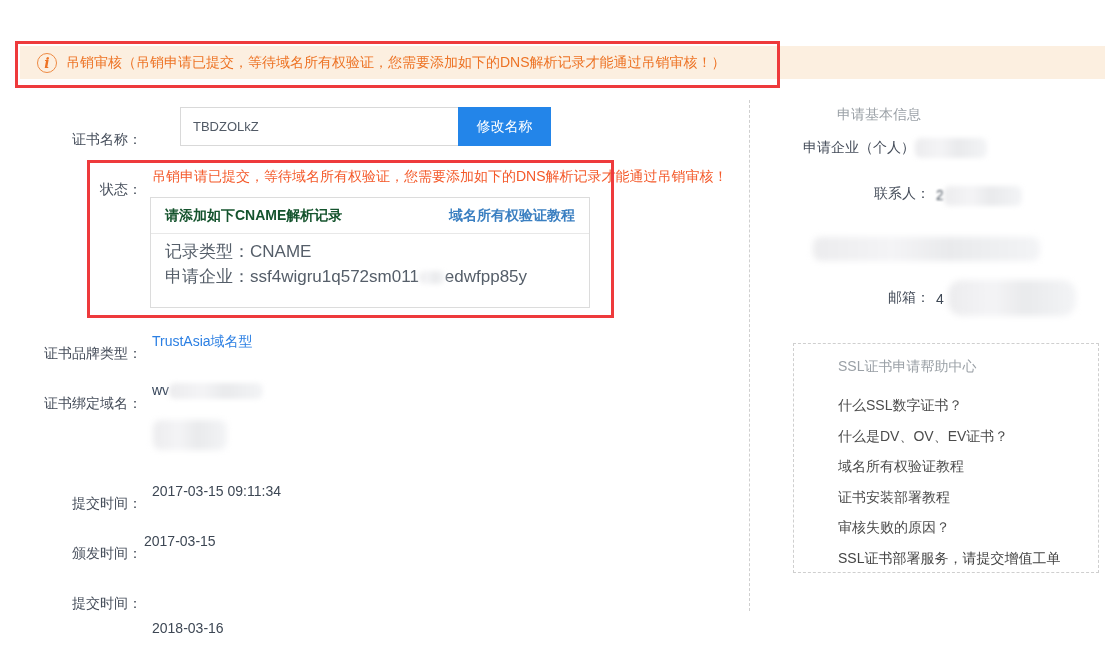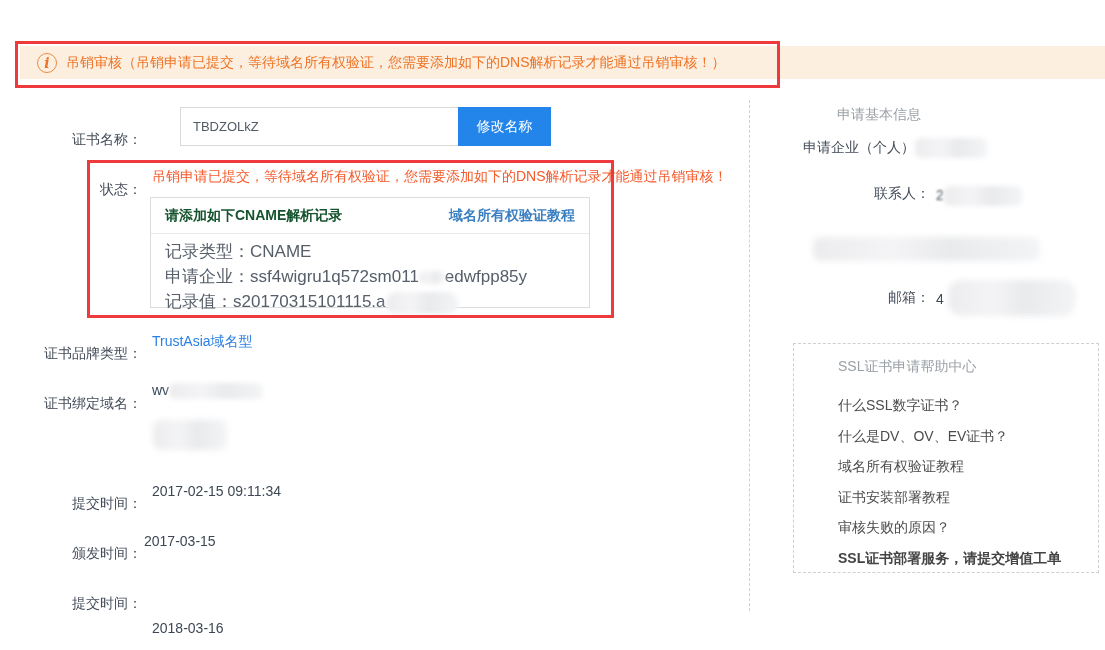--- a/index.html
+++ b/index.html
@@ -61,21 +61,21 @@
   
   .side-title { position:absolute; color:#9aa0a6; font-size:14px; }
   .side-label { position:absolute; left:790px; width:140px; text-align:right;
                 color:#454d5a; font-size:14px; }
   .help-box { position:absolute; left:793px; top:343px; width:306px; height:230px;
               border:1px dashed #cfcfcf; }
   .help-title { color:#9aa0a6; font-size:14px; margin:14px 0 14px 44px; }
   .help-links { margin-left:44px; }
   .help-links a { display:block; color:#4c4c4c; font-size:14px; line-height:30.5px;
                   text-decoration:none; white-space:nowrap; }
-  .help-links a.bold { font-weight:bold; color:#444; }
+  .help-links a.bold { font-weight:normal; color:#444; }
 </style>
 </head>
 <body>
 
 <div class="page">
 
   <div class="banner">
     <span class="info-icon">i</span>
     <span>吊销审核（吊销申请已提交，等待域名所有权验证，您需要添加如下的DNS解析记录才能通过吊销审核！）</span>
   </div>
@@ -95,37 +95,34 @@
       <a class="cname-title" href="#">请添加如下CNAME解析记录</a>
       <a class="cname-tutorial" href="#">域名所有权验证教程</a>
     </div>
     <div class="cname-body">
       <div class="cname-row">
         <span>记录类型：</span><span>CNAME</span>
       </div>
       <div class="cname-row">
         <span>申请企业：</span><span>ssf4wigru1q572sm011</span><span class="blob" style="width:26px;height:13px;"></span><span>edwfpp85y</span>
       </div>
-      <div class="cname-row">
-        <span>记录值：</span><span>s20170315101115.a</span><span class="blob" style="width:72px;height:22px;border-radius:10px;"></span>
-      </div>
     </div>
   </div>
 
   <div class="label" style="top:331px;">证书品牌类型：</div>
   <a class="value link-blue" style="left:152px; top:331px;" href="#">TrustAsia域名型</a>
 
   <div class="label" style="top:381px;">证书绑定域名：</div>
   <div class="value" style="left:152px; top:380px; color:#36455a;">
     <span>wv</span><span class="blob" style="width:94px;height:16px;"></span>
   </div>
   <div class="blob-abs" style="left:153px; top:420px; width:74px; height:30px;"></div>
 
   <div class="label" style="top:481px;">提交时间：</div>
-  <div class="value" style="left:152px; top:481px;">2017-02-15 09:11:34</div>
+  <div class="value" style="left:152px; top:481px;">2017-03-15 09:11:34</div>
 
   <div class="label" style="top:531px;">颁发时间：</div>
   <div class="value" style="left:144px; top:531px;">2017-03-15</div>
 
   <div class="label" style="top:581px;">提交时间：</div>
   <div class="value" style="left:152px; top:581px;margin-top:37px;">2018-03-16</div>
 
   <div class="v-divider"></div>
 
   <div class="side-title" style="left:837px; top:106px;">申请基本信息</div>

